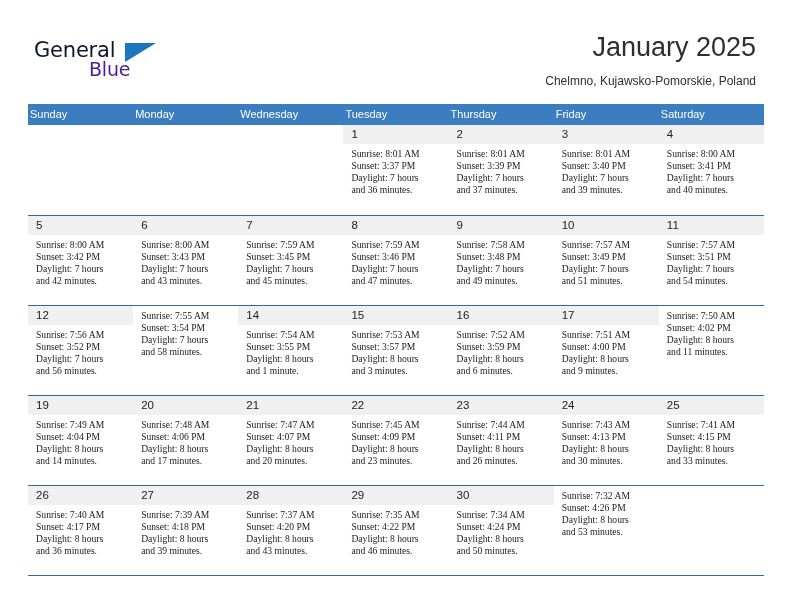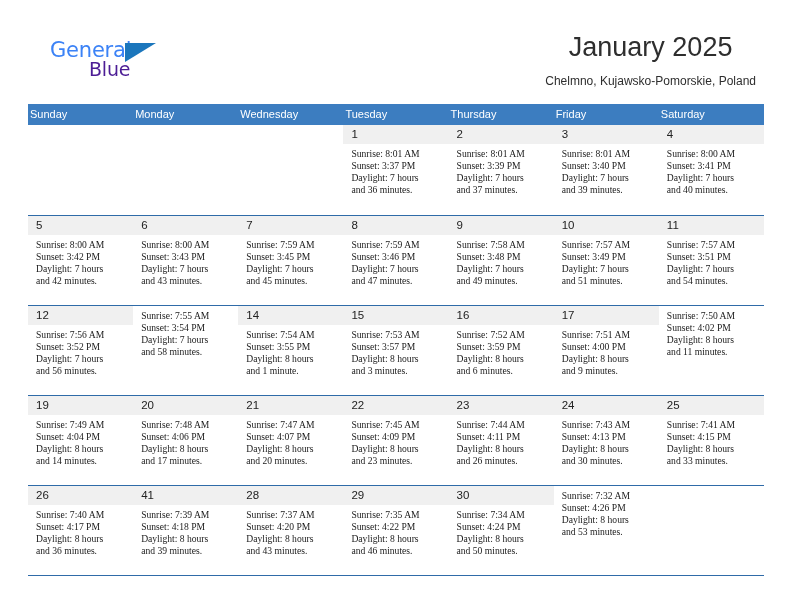--- a/index.html
+++ b/index.html
@@ -31,25 +31,25 @@
   }
   .logo {
     position: absolute;
     left: 34px;
     top: 38px;
     width: 170px;
     height: 46px;
   }
   .logo-general {
     position: absolute;
-    left: 16px;
+    left: 0;
     top: 0;
     font-size: 21px;
     letter-spacing: -0.2px;
-    color: #3b82f6;
+    color: #0f172a;
     font-family: "DejaVu Sans", sans-serif;
   }
   .logo-blue {
     position: absolute;
     left: 55px;
     top: 20px;
     font-size: 19px;
     letter-spacing: -0.2px;
     color: #4c1d95;
     font-family: "DejaVu Sans", sans-serif;
@@ -61,21 +61,21 @@
     width: 0;
     height: 0;
     border-left: 31px solid #1b76bc;
     border-bottom: 19px solid transparent;
   }
 
   .title-block {
     position: absolute;
     right: 36px;
     top: 30px;
-    text-align: center;
+    text-align: right;
   }
   .month-title {
     font-size: 27px;
     color: #2e2e2e;
     line-height: 34px;
     white-space: nowrap;
     font-weight: normal;
   }
   .location {
     margin-top: 9px;
@@ -480,21 +480,21 @@
             </div>
             <div class="detail">
               <div>Sunrise: 7:40 AM</div>
               <div>Sunset: 4:17 PM</div>
               <div>Daylight: 8 hours</div>
               <div>and 36 minutes.</div>
             </div>
           </div>
           <div class="day-cell filled">
             <div class="daynum-band">
-              <span class="daynum">41</span>
+              <span class="daynum">27</span>
             </div>
             <div class="detail">
               <div>Sunrise: 7:39 AM</div>
               <div>Sunset: 4:18 PM</div>
               <div>Daylight: 8 hours</div>
               <div>and 39 minutes.</div>
             </div>
           </div>
           <div class="day-cell filled">
             <div class="daynum-band">

